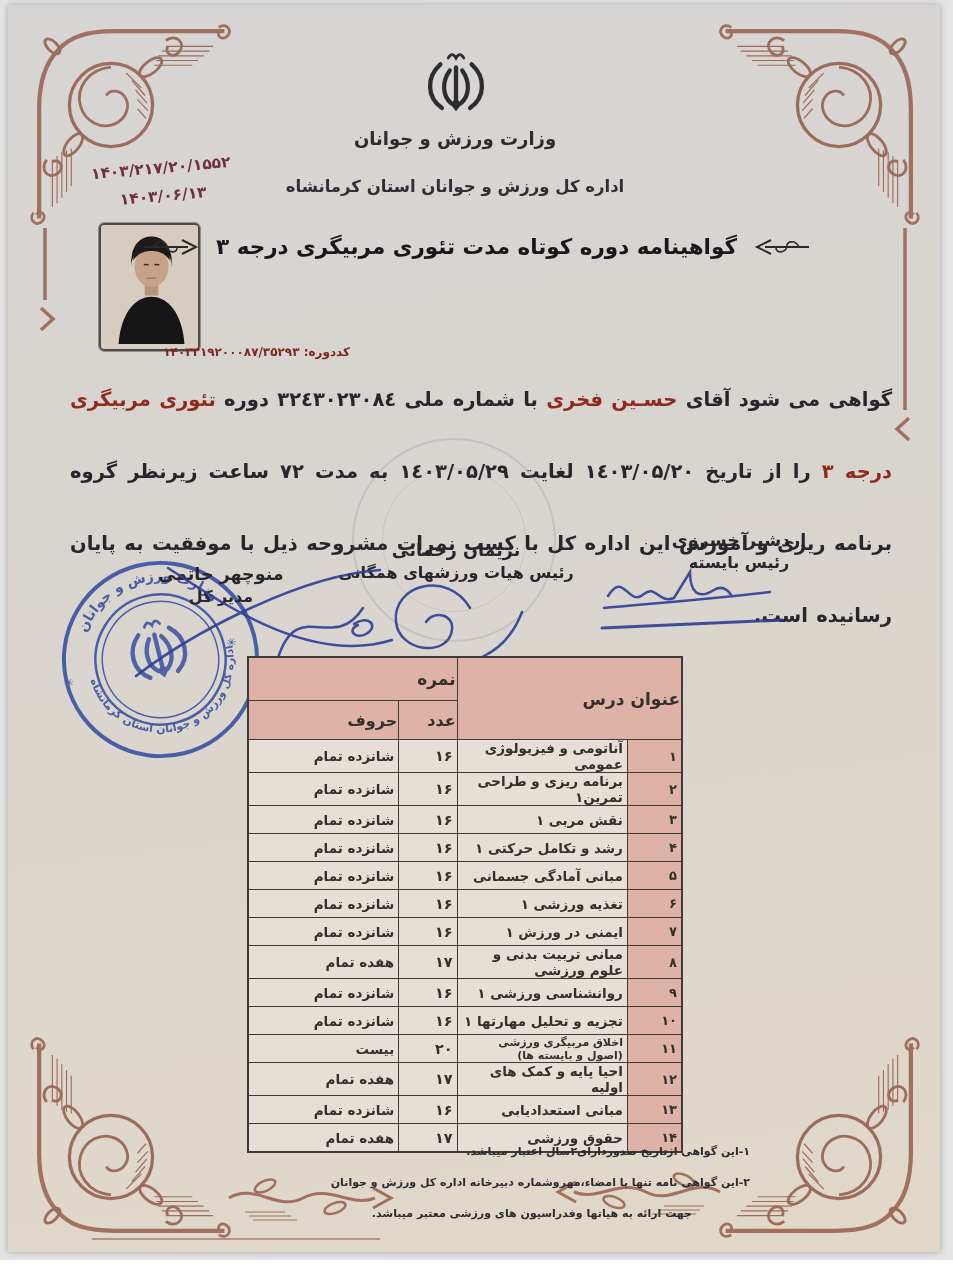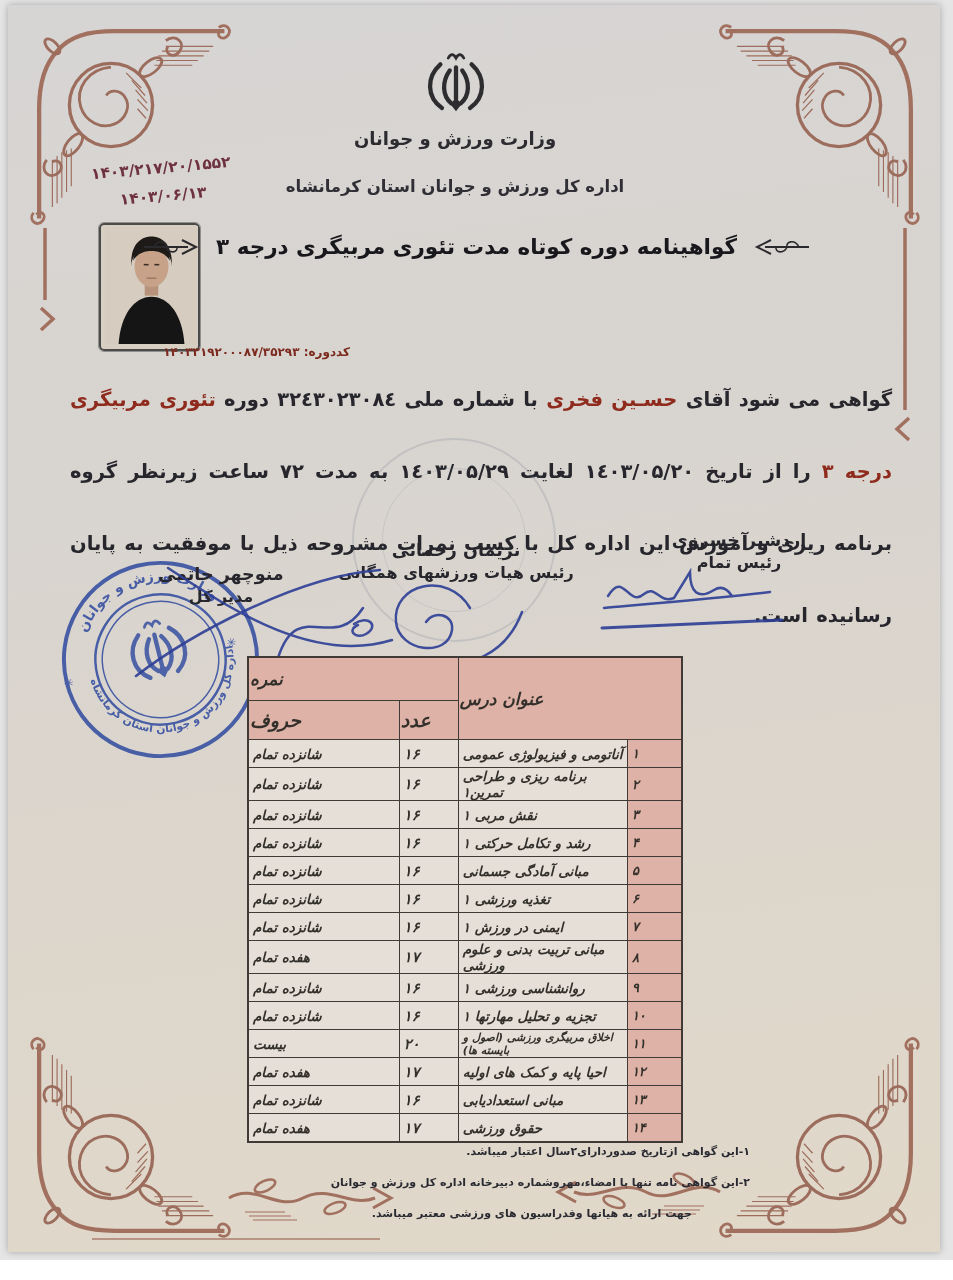--- a/index.html
+++ b/index.html
@@ -48,25 +48,25 @@
   .ink{position:absolute;opacity:.9;}
 
   .watermark{position:absolute;left:352px;top:438px;width:200px;height:200px;border-radius:50%;
              border:2px solid rgba(110,120,145,.20);}
   .watermark::after{content:"";position:absolute;left:28px;top:28px;right:28px;bottom:28px;
              border-radius:50%;border:1.5px solid rgba(110,120,145,.18);}
   .stamp{left:57px;top:556px;width:207px;height:207px;transform:rotate(-14deg);opacity:.93;}
 
   table.grades{position:absolute;left:247px;top:656px;width:436px;border-collapse:collapse;
                border:2px solid #3f3a35;direction:rtl;}
-  .grades th,.grades td{border:1.5px solid #3f3a35;text-align:left;vertical-align:middle;
-               color:#33302b;background:#e5dfd7;font-style:italic;}
+  .grades th,.grades td{border:1.5px solid #3f3a35;text-align:right;vertical-align:middle;
+               color:#33302b;background:#e5dfd7;}
   .grades th{background:#deb2a6;font-weight:600;}
   .th-big{font-size:17px;height:40px;}
-  .th-sub{font-size:19px;height:36px;}
+  .th-sub{font-size:16px;height:36px;}
   .grades td{height:27px;padding:0 4px;font-size:13.5px;font-weight:600;}
   .grades td.cell-no{background:#deb2a6;font-size:13px;width:50px;}
   .grades td.cell-course{width:175px;}
   .grades td.cell-num{width:54px;font-size:14.5px;}
   .grades td.cell-words{width:157px;}
   .grades tr.r11 td.cell-course{font-size:11px;}
 
   .notes{left:150px;top:1136px;width:600px;font-size:11px;font-weight:bold;color:#2a2a32;
          line-height:31px;text-align:right;}
   .notes .l3{padding-right:58px;}
@@ -246,21 +246,21 @@
           <path d="M58 24 C 68 38 68 56 56 66"></path>
         <line x1="50" y1="20" x2="50" y2="60"></line>
       </g>
       <path d="M50 58 l -7 9 l 7 9 l 7 -9 z" fill="#3d55a3"></path>
       <path d="M40 8 q 5 -9 10 0 q 5 -9 10 0" stroke="#3d55a3" fill="none" stroke-width="3.5" stroke-linecap="round"></path>
     </g>
   </svg>
 
   <div class="sig sig-a">
     <div class="nm">اردشیر خسروی</div>
-    <div class="tt">رئیس تمام</div>
+    <div class="tt">رئیس بایسته</div>
   </div>
   <div class="sig sig-b">
     <div class="nm">نریمان رحمانی</div>
     <div class="tt">رئیس هیات ورزشهای همگانی</div>
   </div>
   <div class="sig sig-c">
     <div class="nm">منوچهر حاتمی</div>
     <div class="tt">مدیر کل</div>
   </div>
 

